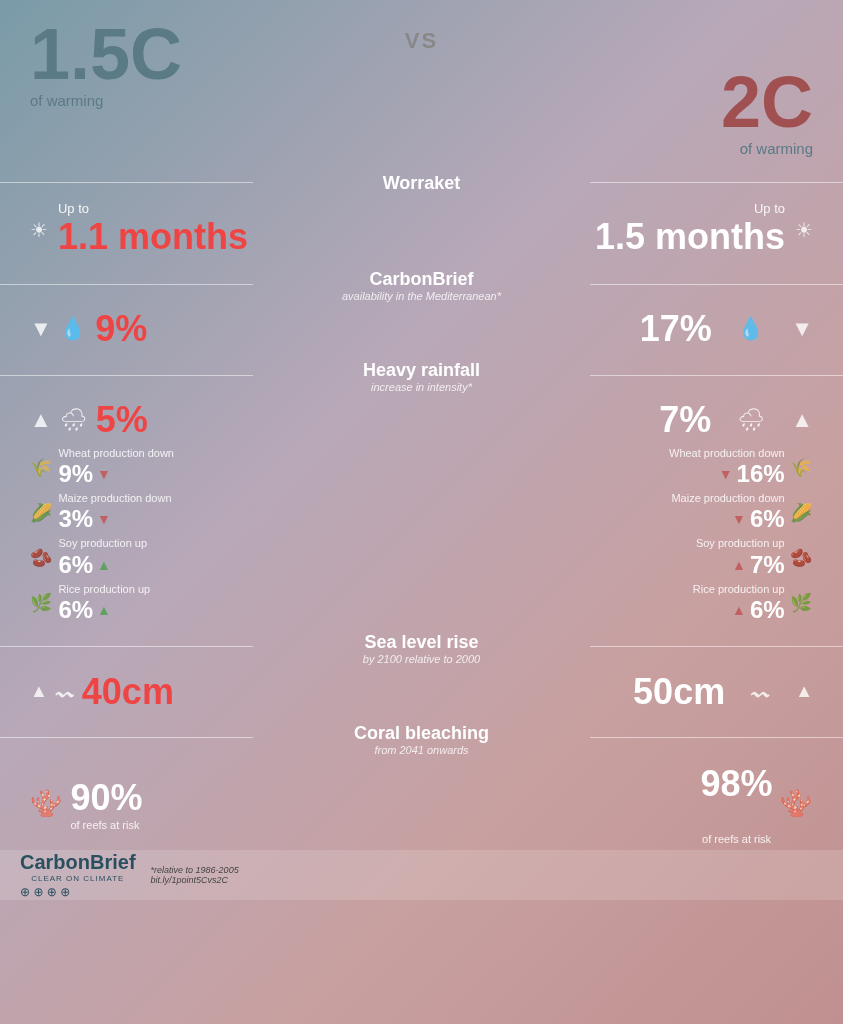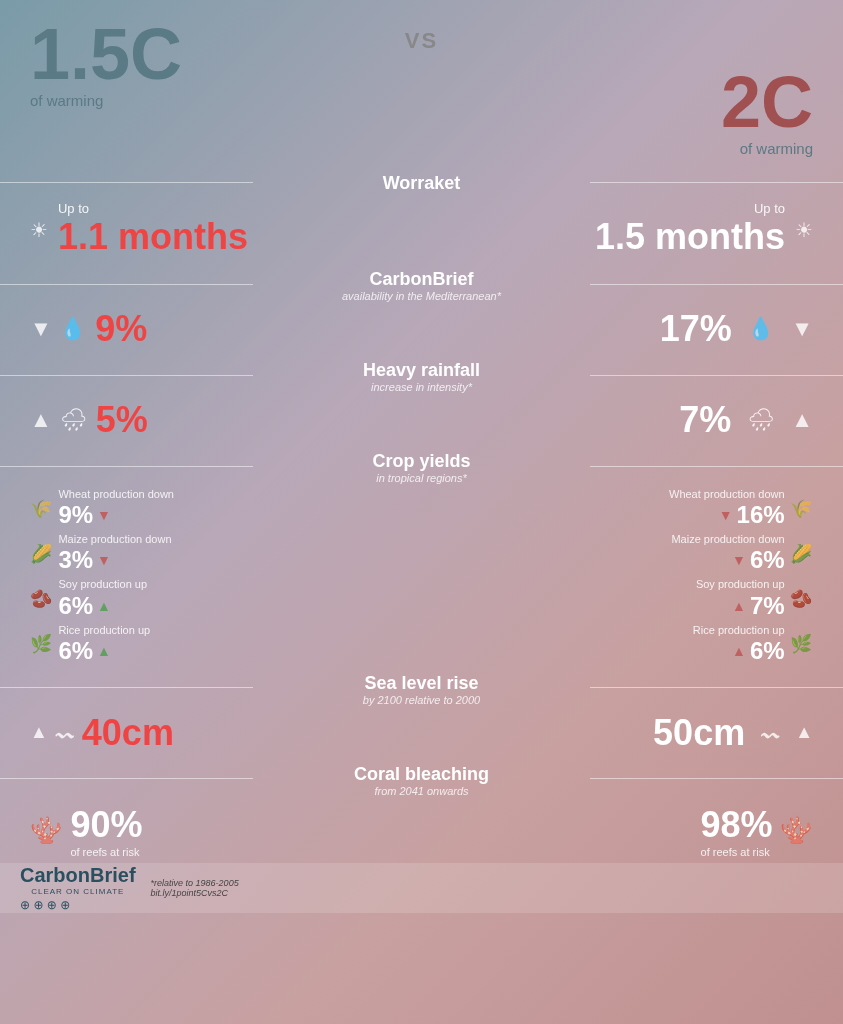--- a/index.html
+++ b/index.html
@@ -106,21 +106,21 @@
     }
     .left-side {
       display: flex;
       align-items: center;
       gap: 8px;
       min-width: 200px;
     }
     .right-side {
       display: flex;
       align-items: center;
-      gap: 16px;
+      gap: 26px;
       min-width: 200px;
       justify-content: flex-end;
     }
     .big-value {
       font-size: 36px;
       font-weight: bold;
       color: #ef4444;
     }
     .big-value-right {
       font-size: 36px;
@@ -314,24 +314,20 @@
       <span class="icon">🌧</span>
       <span class="big-value">5%</span>
     </div>
     <div class="right-side">
       <span class="big-value-right">7%</span>
       <span class="icon">🌧</span>
       <span style="font-size:22px;color:rgba(255,255,255,0.8);">▲</span>
     </div>
   </div>
 
-  <div class="section-header">
-    <span class="section-title">Crop yields</span>
-    <span class="section-subtitle">in tropical regions*</span>
-  </div>
 
   <div class="crop-block">
     <div class="crop-left">
 
       <div>
         <div style="display:flex;align-items:center;gap:6px;">
           <span style="font-size:18px;color:rgba(255,255,255,0.7);">🌾</span>
           <div>
             <div class="small-label">Wheat production down</div>
             <div style="display:flex;align-items:center;gap:4px;">
@@ -463,21 +459,21 @@
 
   <div class="coral-row">
     <div class="coral-left">
       <span style="font-size:26px;color:rgba(255,255,255,0.75);">🪸</span>
       <div class="coral-value-block">
         <span class="coral-big">90%</span>
         <span class="coral-sub">of reefs at risk</span>
       </div>
     </div>
     <div class="coral-right" style="justify-content:flex-end;">
-      <div class="coral-value-block" style="align-items:flex-start;">
+      <div class="coral-value-block" style="align-items:center;gap:28px;">
         <span class="coral-big">98%</span>
         <span class="coral-sub">of reefs at risk</span>
       </div>
       <span style="font-size:26px;color:rgba(255,255,255,0.75);">🪸</span>
     </div>
   </div>
 
   <div class="footer">
     <div class="footer-brand">
       <span class="footer-brand-name">CarbonBrief</span>

